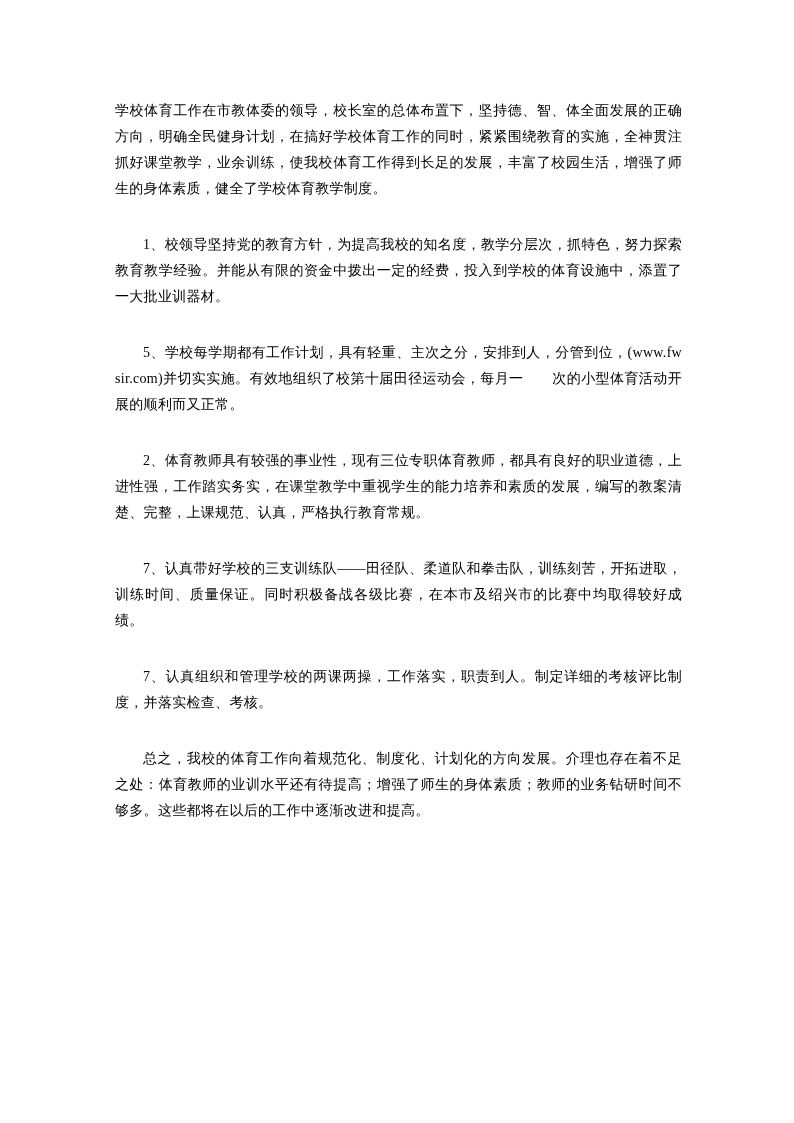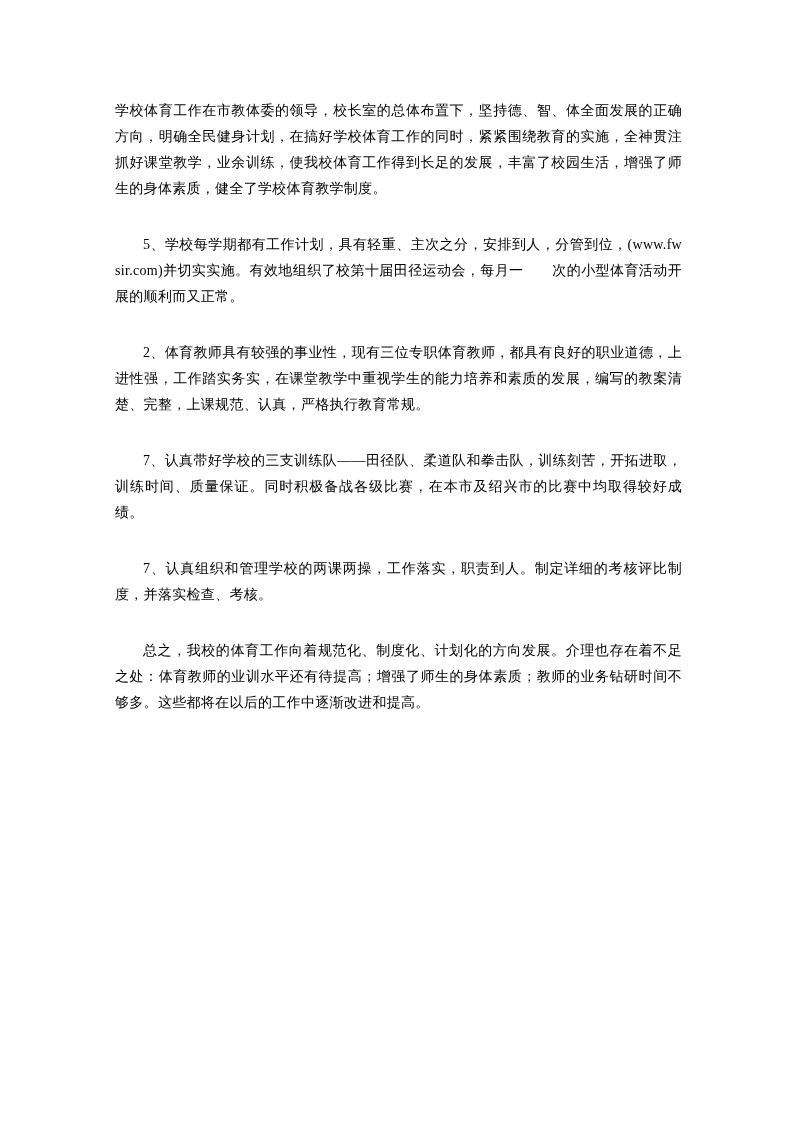--- a/index.html
+++ b/index.html
@@ -33,20 +33,21 @@
   .para.indent {
     text-indent: 2em;
   }
 </style>
 </head>
 <body>
 
 <div class="page">
   <p class="para">学校体育工作在市教体委的领导，校长室的总体布置下，坚持德、智、体全面发展的正确方向，明确全民健身计划，在搞好学校体育工作的同时，紧紧围绕教育的实施，全神贯注抓好课堂教学，业余训练，使我校体育工作得到长足的发展，丰富了校园生活，增强了师生的身体素质，健全了学校体育教学制度。</p>
 
+  <p class="para indent">1、校领导坚持党的教育方针，为提高我校的知名度，教学分层次，抓特色，努力探索教育教学经验。并能从有限的资金中拨出一定的经费，投入到学校的体育设施中，添置了一大批业训器材。</p>
 
   <p class="para indent">5、学校每学期都有工作计划，具有轻重、主次之分，安排到人，分管到位，(www.fwsir.com)并切实实施。有效地组织了校第十届田径运动会，每月一　　次的小型体育活动开展的顺利而又正常。</p>
 
   <p class="para indent">2、体育教师具有较强的事业性，现有三位专职体育教师，都具有良好的职业道德，上进性强，工作踏实务实，在课堂教学中重视学生的能力培养和素质的发展，编写的教案清楚、完整，上课规范、认真，严格执行教育常规。</p>
 
   <p class="para indent">7、认真带好学校的三支训练队——田径队、柔道队和拳击队，训练刻苦，开拓进取，训练时间、质量保证。同时积极备战各级比赛，在本市及绍兴市的比赛中均取得较好成绩。</p>
 
 
   <p class="para indent">7、认真组织和管理学校的两课两操，工作落实，职责到人。制定详细的考核评比制度，并落实检查、考核。</p>
 

